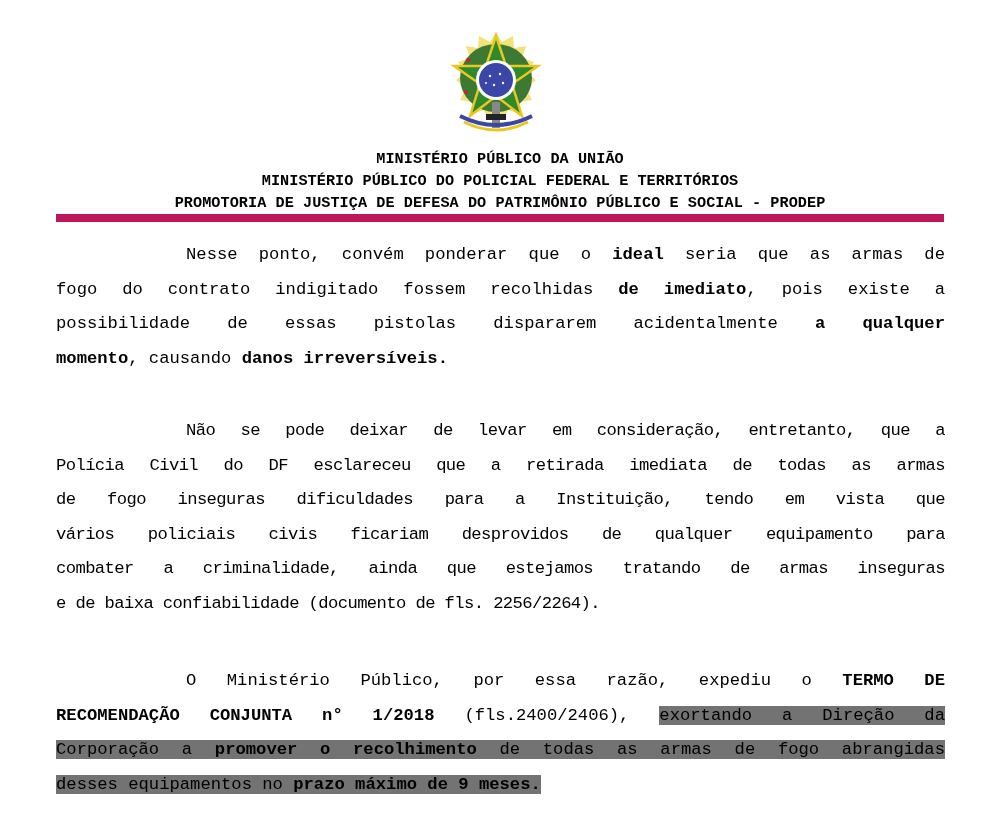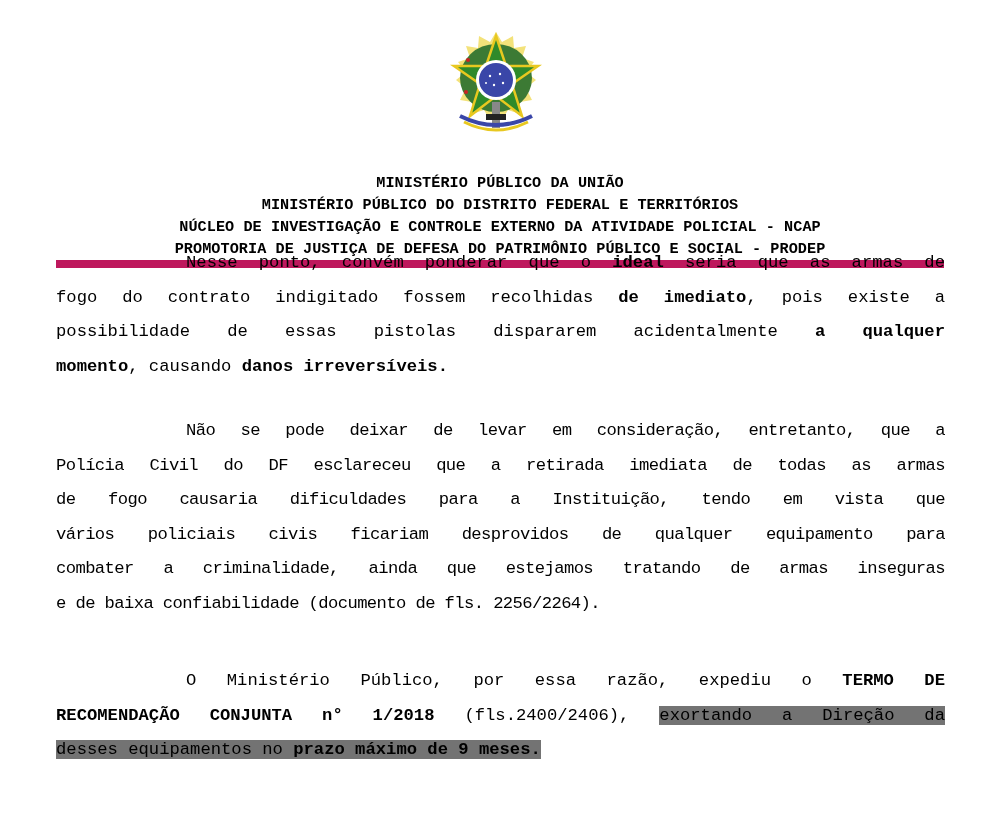--- a/index.html
+++ b/index.html
@@ -1,20 +1,20 @@
 <!DOCTYPE html>
 <html><head>
 <meta charset="utf-8">
 <style>
   html, body { margin: 0; padding: 0; background: #ffffff; }
   body { width: 984px; height: 816px; position: relative; overflow: hidden; color: #000; }
   .page { position: absolute; left: 0; top: 0; width: 984px; height: 816px; }
   .crest { position: absolute; left: 446px; top: 30px; width: 100px; height: 112px; }
   .header { position: absolute; left: 56px; top: 148px; width: 888px; text-align: center;
-    font-family: "Liberation Mono", monospace; font-weight: bold; font-size: 15.2px; line-height: 22px; letter-spacing: 0.05px; margin-top: 24px; }
+    font-family: "Liberation Mono", monospace; font-weight: bold; font-size: 15.2px; line-height: 22px; letter-spacing: 0.05px; }
   .header .rule { border-bottom: 8px solid #be185d; margin: 0 0 0 0; }
   .para { position: absolute; left: 56px; width: 889px; font-family: "Liberation Mono", monospace;
     font-size: 17.2px; line-height: 34.5px; text-align: justify; }
   .para .line { display: block; text-align: justify; text-align-last: justify; white-space: nowrap; height: 34.5px; }
   .para .line.last { text-align-last: left; }
   .para .line.indent { padding-left: 130px; }
   .p2 .line { letter-spacing: -0.6px; }
   b { font-weight: bold; }
   .hl { background: #737373; }
   .line span { white-space: pre; }
@@ -38,40 +38,40 @@
     <circle cx="22" cy="30" r="2" fill="#c22"></circle>
       <circle cx="20" cy="62" r="2" fill="#c22"></circle>
     <rect x="46" y="72" width="8" height="26" fill="#888"></rect>
     <path d="M14,86 Q50,104 86,86" stroke="#3a46a8" stroke-width="4" fill="none"></path>
     <path d="M18,92 Q50,108 82,92" stroke="#e8c820" stroke-width="3" fill="none"></path>
     <rect x="40" y="84" width="20" height="6" fill="#222"></rect>
   </svg>
 
   <div class="header">
     <div>MINISTÉRIO PÚBLICO DA UNIÃO</div>
-    <div>MINISTÉRIO PÚBLICO DO DISTRITO FEDERAL E TERRITÓRIOS</div>
-    <div>NÚCLEO DE INVESTIGAÇÃO E CONTROLE EXTERNO DA ATIVIDADE POLICIAL - NCAP</div>
+    <div>MINISTÉRIO PÚBLICO DO POLICIAL FEDERAL E TERRITÓRIOS</div>
     <div class="rule">PROMOTORIA DE JUSTIÇA DE DEFESA DO PATRIMÔNIO PÚBLICO E SOCIAL - PRODEP</div>
   </div>
 
-  <div class="para" style="top:246px;">
+  <div class="para" style="top:238px;">
     <div class="line indent"><span>Nesse ponto, convém ponderar que o </span><b>ideal</b><span> seria que as armas de</span></div>
     <div class="line"><span>fogo do contrato indigitado fossem recolhidas </span><b>de imediato</b><span>, pois existe a</span></div>
     <div class="line" style="word-spacing:6px;"><span>possibilidade de essas pistolas dispararem acidentalmente </span><b>a qualquer</b></div>
     <div class="line last"><b>momento</b><span>, causando </span><b>danos irreversíveis.</b></div>
   </div>
 
   <div class="para p2" style="top:414px;">
     <div class="line indent">Não se pode deixar de levar em consideração, entretanto, que a</div>
     <div class="line">Polícia Civil do DF esclareceu que a retirada imediata de todas as armas</div>
-    <div class="line">de fogo causaria dificuldades para a Instituição, tendo em vista que</div>
+    <div class="line">de fogo inseguras dificuldades para a Instituição, tendo em vista que</div>
     <div class="line">vários policiais civis ficariam desprovidos de qualquer equipamento para</div>
     <div class="line">combater a criminalidade, ainda que estejamos tratando de armas inseguras</div>
     <div class="line last">e de baixa confiabilidade (documento de fls. 2256/2264).</div>
   </div>
 
   <div class="para" style="top:640px;">
     <div class="line indent" style="word-spacing:6px;margin-top:24px;"><span>O Ministério Público, por essa razão, expediu o </span><b>TERMO DE</b></div>
     <div class="line"><b>RECOMENDAÇÃO CONJUNTA n° 1/2018</b><span> (fls.2400/2406), </span><span class="hl">exortando a Direção da</span></div>
+    <div class="line"><span class="hl">Corporação a </span><b class="hl">promover o recolhimento</b><span class="hl"> de todas as armas de fogo abrangidas</span></div>
     <div class="line last"><span class="hl">desses equipamentos no </span><b class="hl">prazo máximo de 9 meses.</b></div>
   </div>
 
 </div>
 
 </body></html>

